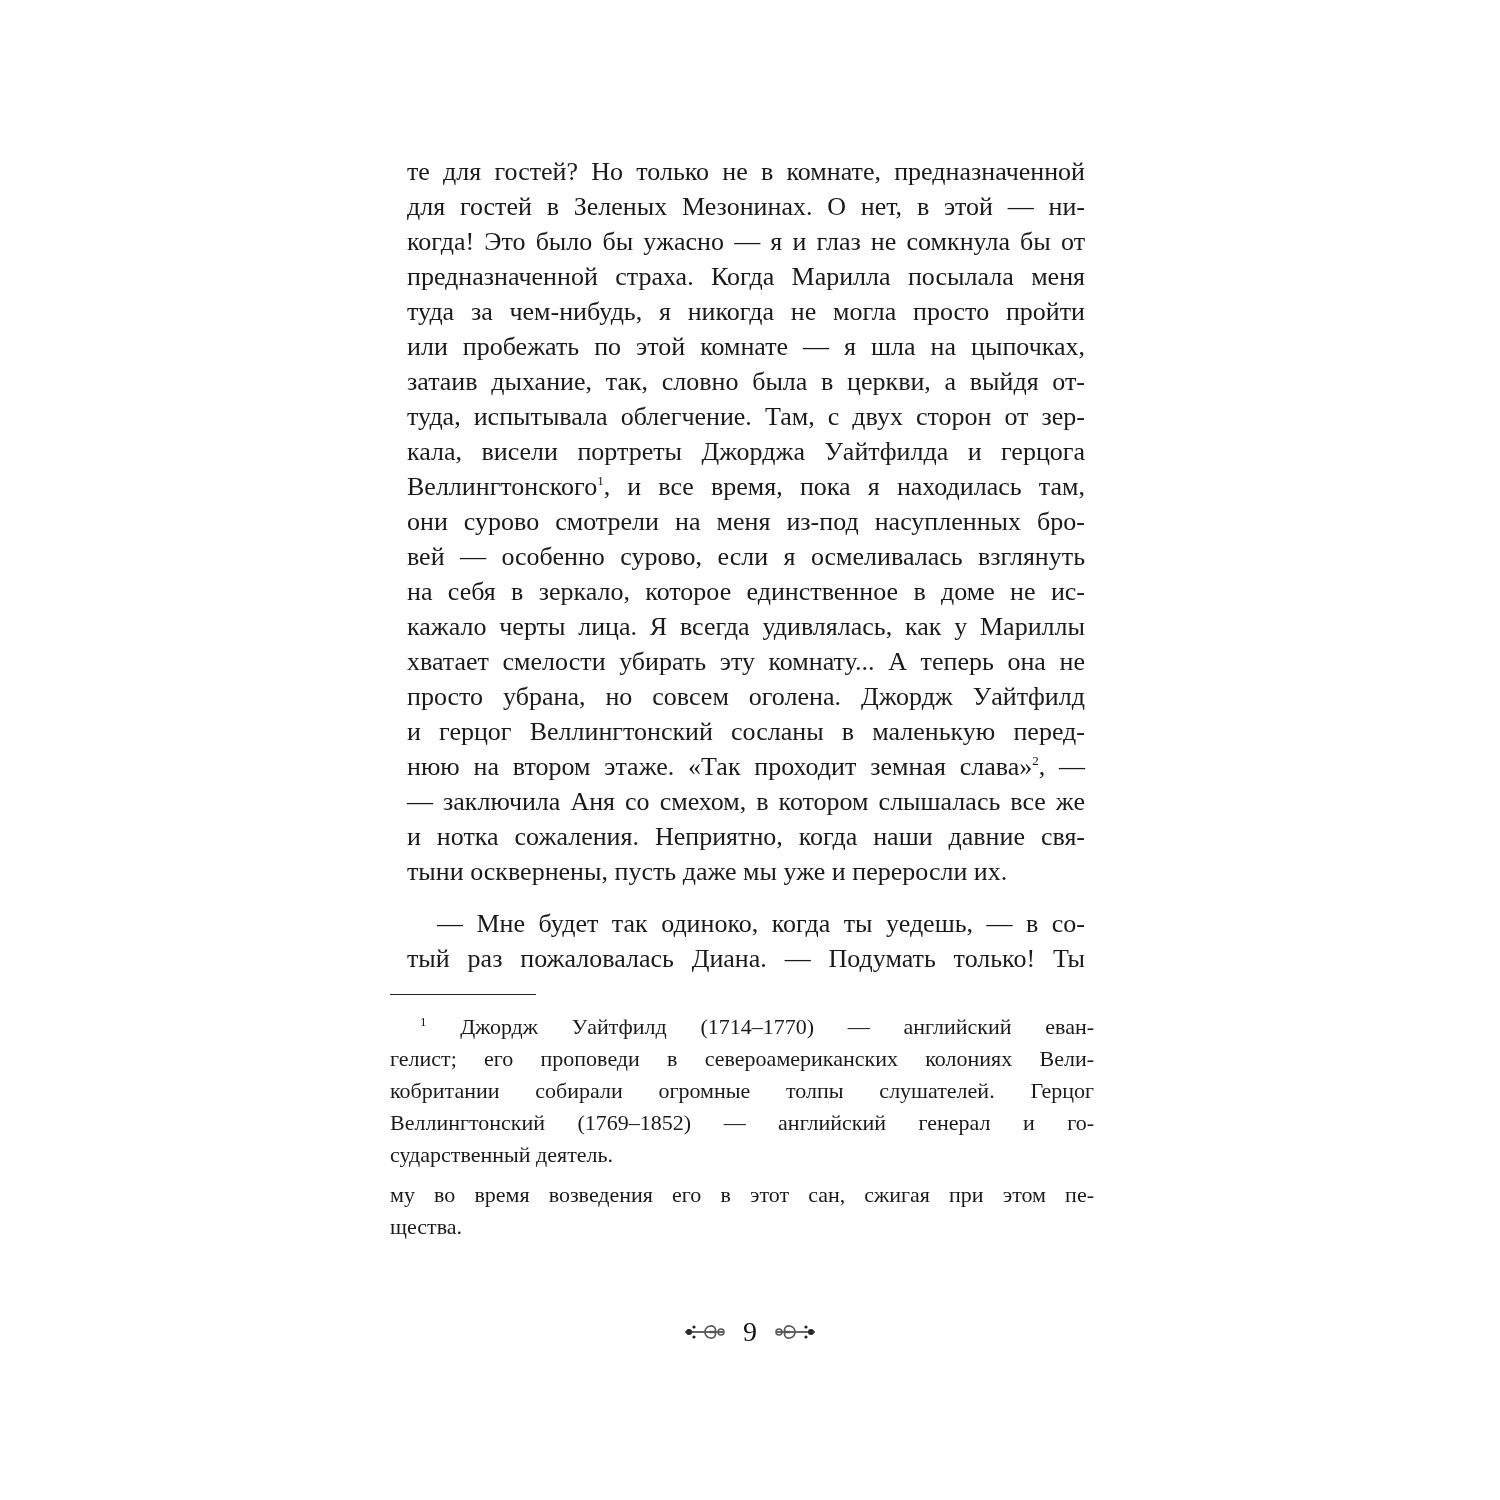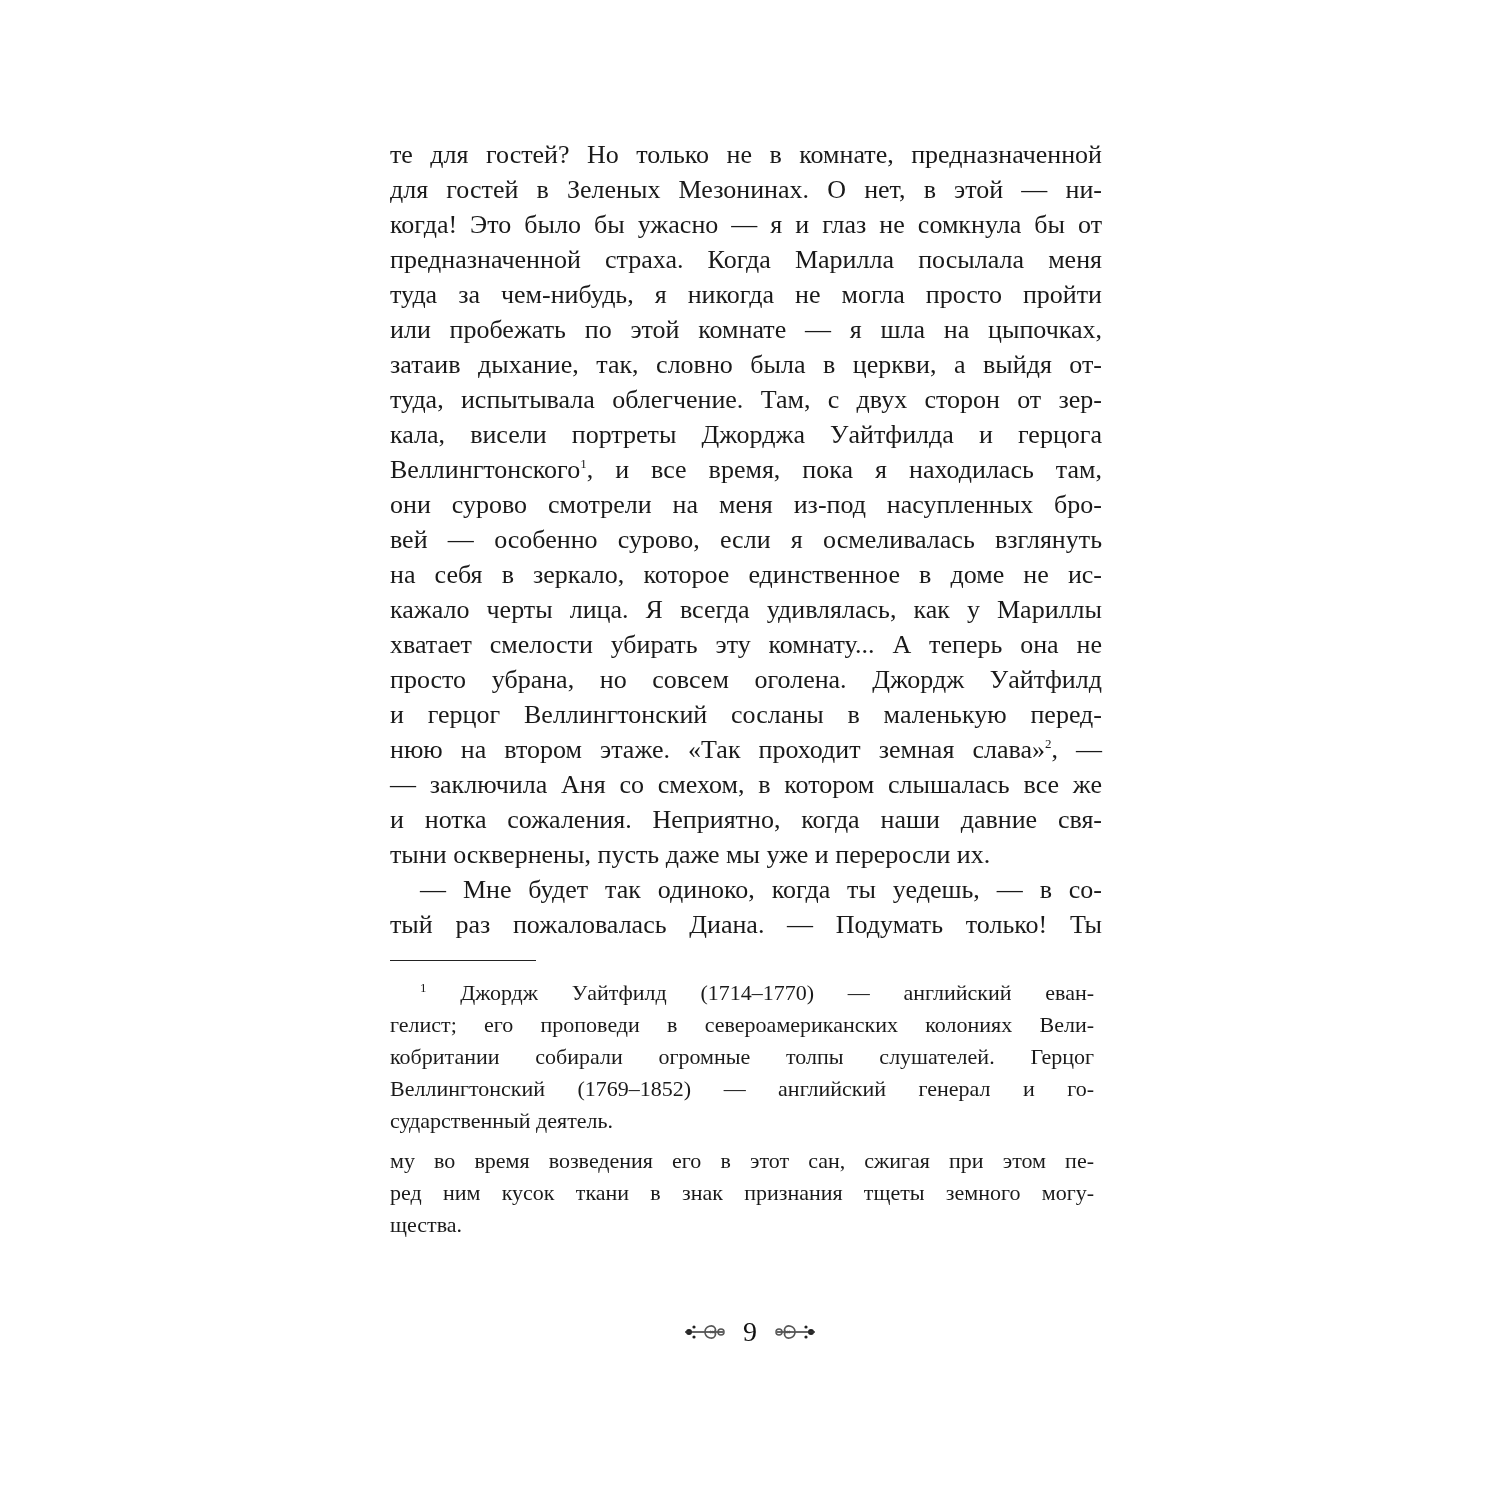--- a/index.html
+++ b/index.html
@@ -1,19 +1,19 @@
 <!DOCTYPE html>
 <html><head>
 <meta charset="utf-8">
 <style>
   html, body { margin:0; padding:0; background:#ffffff; }
   body { width:1500px; height:1500px; position:relative; overflow:hidden; }
   .page { position:absolute; left:390px; top:137px; width:712px; color:#1a1a1a;
     font-family:"Liberation Serif", "DejaVu Serif", serif; }
-  .main p { margin:0; font-size:26px; line-height:35px; text-align:justify; }
+  .main p { margin:17px; font-size:26px; line-height:35px; text-align:justify; }
   .line { display:block; text-align:justify; text-align-last:justify; white-space:nowrap; }
   .line.last { text-align-last:left; }
   sup { font-size:13px; line-height:0; vertical-align:super; }
   .rule { width:146px; height:0; border-top:1.5px solid #222; margin:18px 0 16px 0; }
   .notes p { margin:0 8px 8px 0; font-size:22px; line-height:32px; }
   .notes .line { text-indent:0; }
   .notes .first { padding-left:30px; }
   .folio { position:absolute; left:0; top:1316px; width:1500px; text-align:center; display:flex; justify-content:center; align-items:center; gap:16px; }
   .folio .num { font-family:"Liberation Serif", serif; font-size:28px; color:#111; }
   .orn { width:44px; height:30px; }
@@ -57,21 +57,20 @@
   <div class="notes">
     <p>
       <span class="line first"><sup>1</sup> <span>Джордж Уайтфилд (1714–1770) — английский еван-</span></span>
       <span class="line">гелист; его проповеди в североамериканских колониях Вели-</span>
       <span class="line">кобритании собирали огромные толпы слушателей. Герцог</span>
       <span class="line">Веллингтонский (1769–1852) — английский генерал и го-</span>
       <span class="line last">сударственный деятель.</span>
     </p>
     <p>
       <span class="line">му во время возведения его в этот сан, сжигая при этом пе-</span>
-      <span class="line">ред ним кусок ткани в знак признания тщеты земного могу-</span>
       <span class="line last">щества.</span>
     </p>
   </div>
 </div>
 
 <div class="folio">
   <svg class="orn" viewBox="0 0 44 30">
     <circle cx="6" cy="15" r="3" fill="#222"></circle>
     <path d="M2 15 H40" stroke="#333" stroke-width="1.6"></path>
     <circle cx="11" cy="10" r="1.6" fill="#222"></circle>

